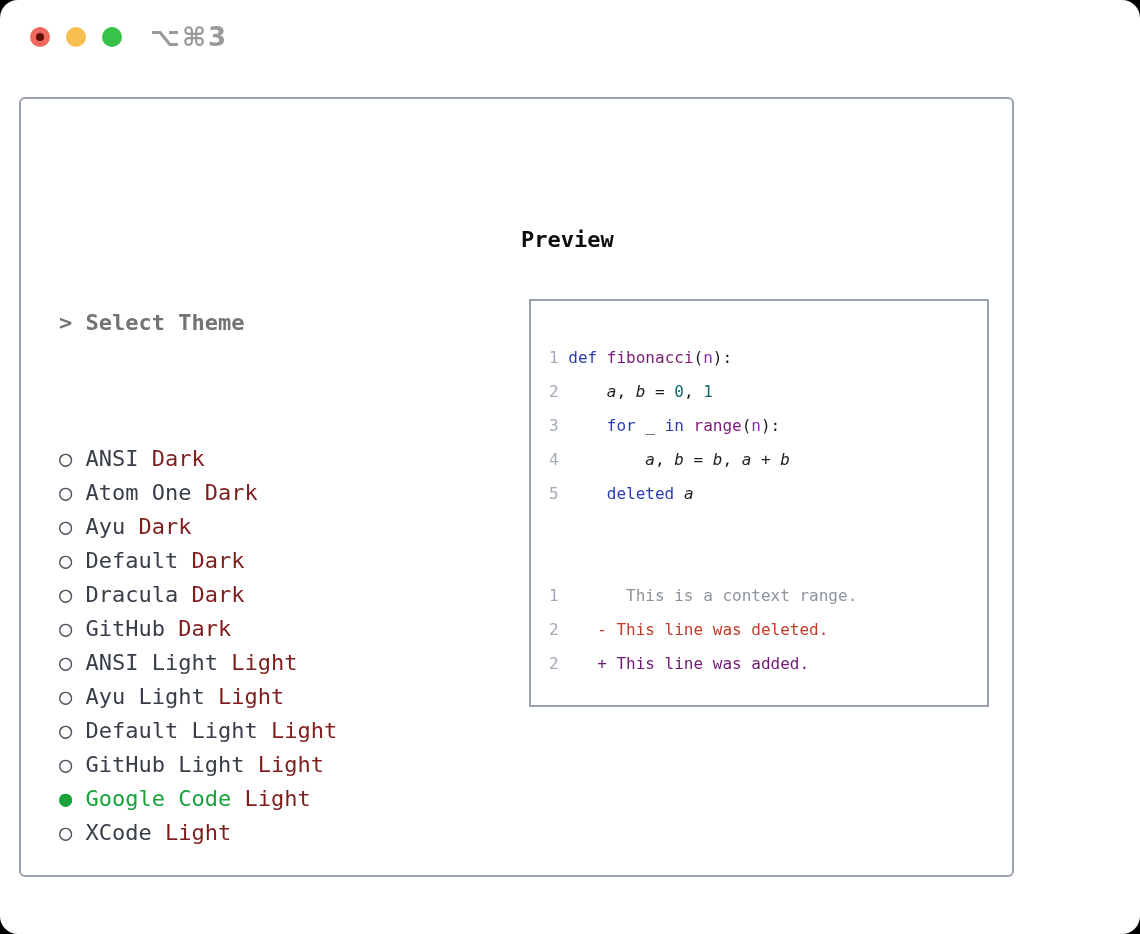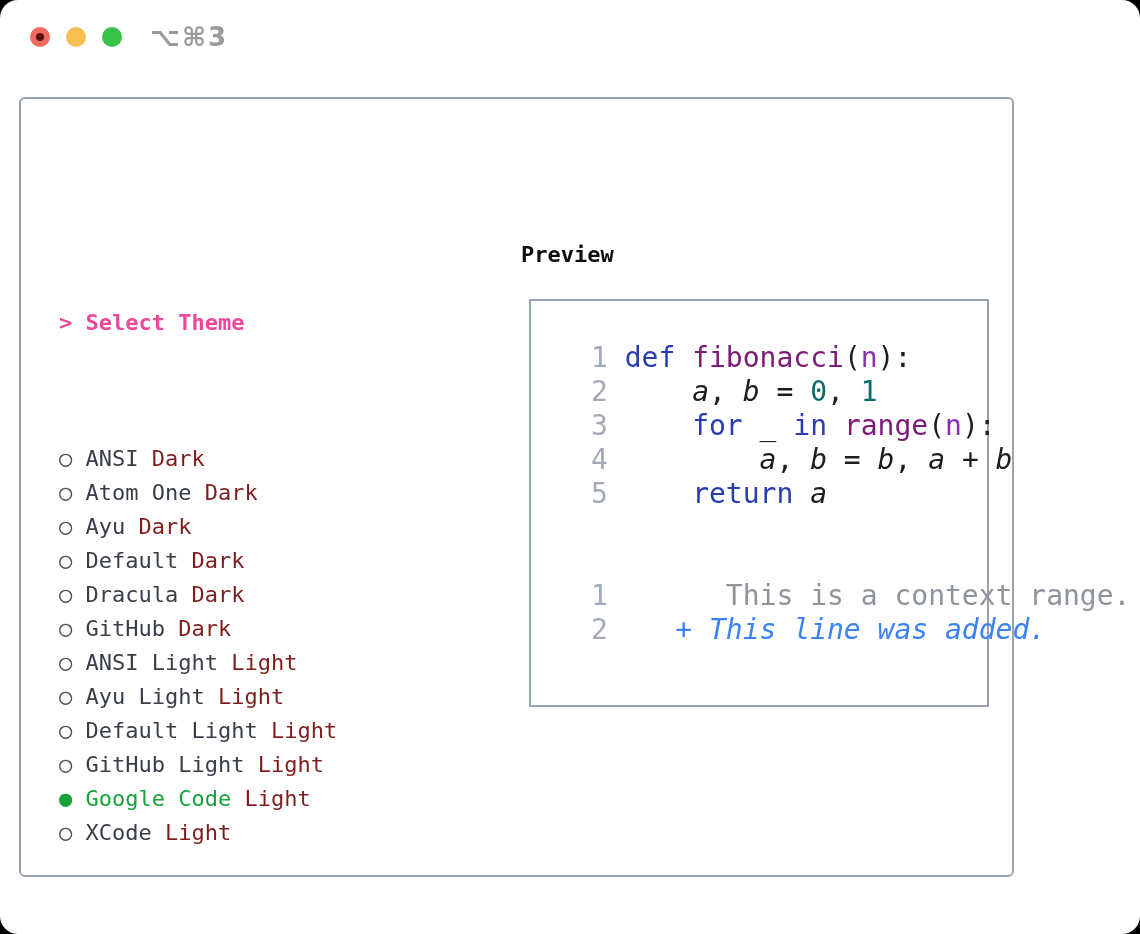--- a/index.html
+++ b/index.html
@@ -18,31 +18,31 @@
   .shortcut { position:absolute; left:150px; top:22px; color:#9a9a9a;
               font-family:"DejaVu Sans", sans-serif; font-weight:bold; font-size:26px;
               letter-spacing:2px; }
   
   .panel { position:absolute; left:19px; top:97px; width:995px; height:780px;
            border:2px solid #9aa2ae; border-radius:6px; background:#fff; }
   
   .left-col { position:absolute; left:38px; top:139px; font-size:22px; line-height:34px;
               white-space:pre; }
   .row { height:34px; }
-  .hdr { font-weight:bold; color:#ec4899; }
+  .hdr { font-weight:bold; color:#737373; }
   .theme .marker { color:#4d535c; }
   .theme .name   { color:#383e48;margin-top:48px; }
   .theme .tag    { color:#7f1d1d; }
   .theme.selected .marker, .theme.selected .name { color:#16a33a; }
   
-  .preview-header { position:absolute; left:500px; top:139px; font-size:22px;
+  .preview-header { position:absolute; left:500px; top:124px; font-size:22px;
                     line-height:34px; font-weight:bold; color:#0c0d0f; }
   .pbox { position:absolute; left:508px; top:200px; width:460px; height:408px;
           border:2px solid #9aa2ae; background:#fff; padding:40px 0 0 18px; }
-  .pline { height:34px; font-size:28px; line-height:34px; white-space:pre;margin-left:42px; }
+  .pline { height:34px; font-size:16px; line-height:34px; white-space:pre; }
   .lnum { color:#a2aab7; }
 </style>
 </head>
 <body>
 
 <div class="window">
 
   <div class="traffic t-red"></div>
   <div class="traffic t-yellow"></div>
   <div class="traffic t-green"></div>
@@ -67,22 +67,23 @@
       
     </div>
 
     <div class="preview-header">Preview</div>
     <div class="pbox">
       <div>
           <div class="pline"><span class="lnum">1</span><span style="color: rgb(29, 29, 31);"> </span><span style="color: rgb(42, 61, 174);">def</span><span style="color: rgb(29, 29, 31);"> </span><span style="color: rgb(124, 26, 120);">fibonacci</span><span style="color: rgb(29, 29, 31);">(</span><span style="color: rgb(138, 47, 176);">n</span><span style="color: rgb(29, 29, 31);">):</span></div>
           <div class="pline"><span class="lnum">2</span><span style="color: rgb(29, 29, 31);">     </span><span style="color: rgb(29, 29, 31); font-style: italic;">a</span><span style="color: rgb(29, 29, 31);">, </span><span style="color: rgb(29, 29, 31); font-style: italic;">b</span><span style="color: rgb(29, 29, 31);"> = </span><span style="color: rgb(13, 107, 106);">0</span><span style="color: rgb(29, 29, 31);">, </span><span style="color: rgb(13, 107, 106);">1</span></div>
           <div class="pline"><span class="lnum">3</span><span style="color: rgb(29, 29, 31);">     </span><span style="color: rgb(42, 61, 174);">for</span><span style="color: rgb(29, 29, 31);"> _ </span><span style="color: rgb(42, 61, 174);">in</span><span style="color: rgb(29, 29, 31);"> </span><span style="color: rgb(124, 26, 120);">range</span><span style="color: rgb(29, 29, 31);">(</span><span style="color: rgb(138, 47, 176);">n</span><span style="color: rgb(29, 29, 31);">):</span></div>
           <div class="pline"><span class="lnum">4</span><span style="color: rgb(29, 29, 31);">         </span><span style="color: rgb(29, 29, 31); font-style: italic;">a</span><span style="color: rgb(29, 29, 31);">, </span><span style="color: rgb(29, 29, 31); font-style: italic;">b</span><span style="color: rgb(29, 29, 31);"> = </span><span style="color: rgb(29, 29, 31); font-style: italic;">b</span><span style="color: rgb(29, 29, 31);">, </span><span style="color: rgb(29, 29, 31); font-style: italic;">a</span><span style="color: rgb(29, 29, 31);"> + </span><span style="color: rgb(29, 29, 31); font-style: italic;">b</span></div>
-          <div class="pline"><span class="lnum">5</span><span style="color: rgb(29, 29, 31);">     </span><span style="color: rgb(42, 61, 174);">return</span><span style="color: rgb(29, 29, 31);"> </span><span style="color: rgb(29, 29, 31); font-style: italic;">a</span></div>
+          <div class="pline"><span class="lnum">5</span><span style="color: rgb(29, 29, 31);">     </span><span style="color: rgb(42, 61, 174);">deleted</span><span style="color: rgb(29, 29, 31);"> </span><span style="color: rgb(29, 29, 31); font-style: italic;">a</span></div>
           <div class="pline"><span class="lnum"></span></div>
           <div class="pline"><span class="lnum"></span></div>
           <div class="pline"><span class="lnum">1</span><span style="color: rgb(141, 148, 156);">       This is a context range.</span></div>
-          <div class="pline"><span class="lnum">2</span><span style="color: #3b82f6; font-style: italic;">    + This line was added.</span></div>
+          <div class="pline"><span class="lnum">2</span><span style="color: rgb(194, 58, 40);">    - This line was deleted.</span></div>
+          <div class="pline"><span class="lnum">2</span><span style="color: #701a75;">    + This line was added.</span></div>
         </div>
     </div>
 
   </div>
 </div>
 
 </body></html>

